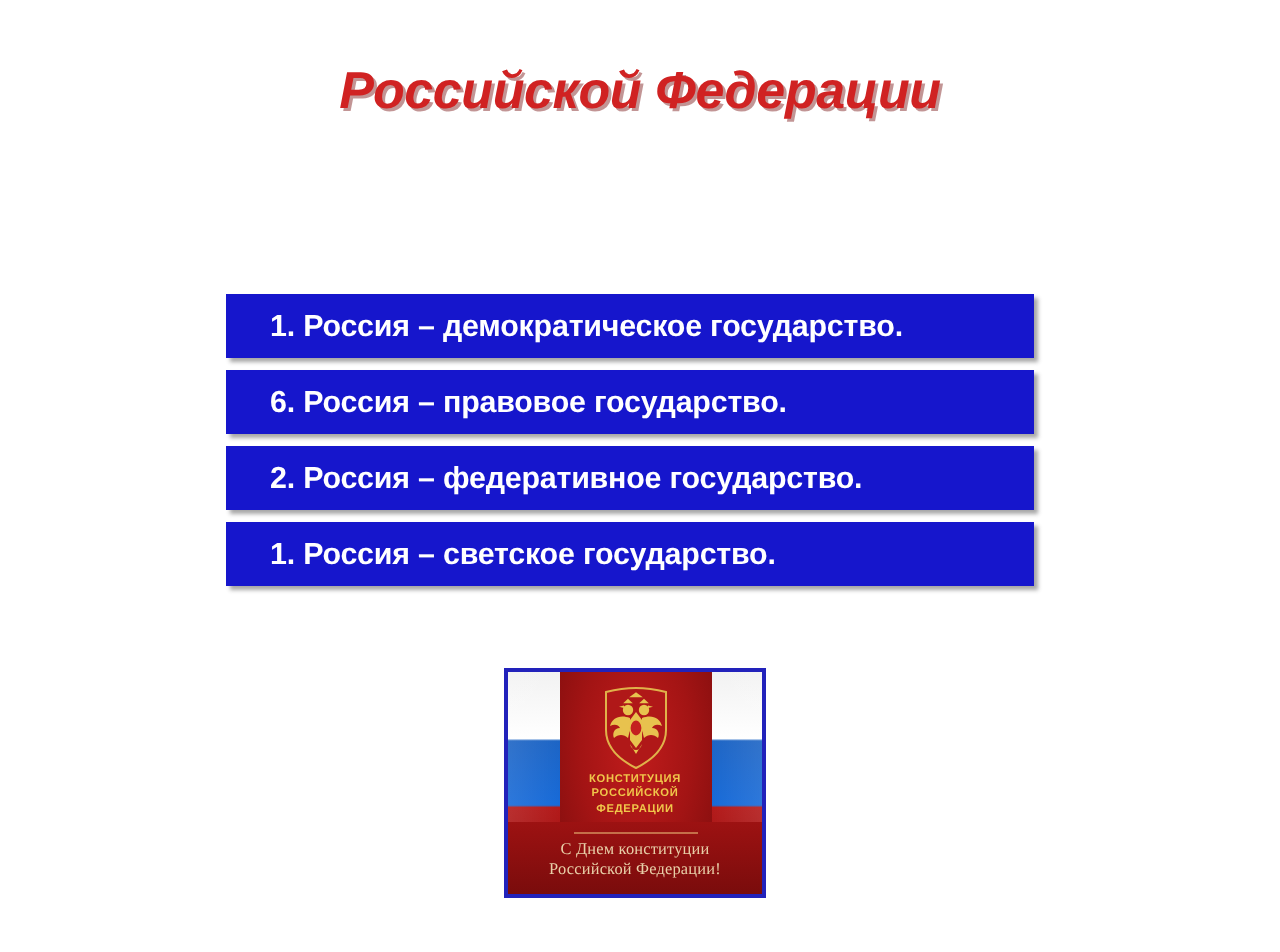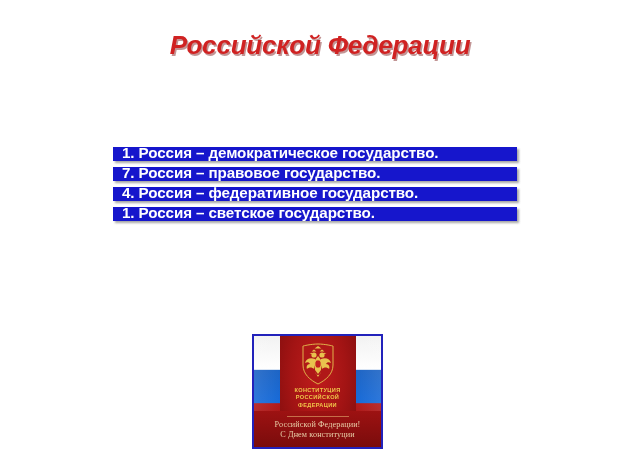--- a/index.html
+++ b/index.html
@@ -44,28 +44,28 @@
 
   
   .principles {
     position: absolute;
     left: 113px;
     top: 147px;
     width: 404px;
   }
   .principle-bar {
     position: relative;
-    height: 14px;
+    height: 32px;
     margin-bottom: 6px;
     background: #1616cc;
     box-shadow: 2px 2px 2px rgba(60, 60, 60, 0.45);
     display: flex;
-    align-items: flex-end;
+    align-items: center;
     box-sizing: border-box;
-    padding-left: 9px;
+    padding-left: 22px;
   }
   .principle-bar:last-child {
     margin-bottom: 0;
   }
   .principle-text {
     color: #ffffff;
     font-family: "Liberation Sans", sans-serif;
     font-weight: bold;
     font-size: 15.2px;
     letter-spacing: -0.1px;
@@ -174,25 +174,25 @@
   <span class="title-line title-line-2">Российской Федерации</span>
 </div>
 
 <div class="principles">
 
   <div class="principle-bar">
     <span class="principle-text">1. Россия – демократическое государство.</span>
   </div>
 
   <div class="principle-bar">
-    <span class="principle-text">7. Россия – правовое государство.</span>
-  </div>
-
-  <div class="principle-bar">
-    <span class="principle-text">4. Россия – федеративное государство.</span>
+    <span class="principle-text">6. Россия – правовое государство.</span>
+  </div>
+
+  <div class="principle-bar">
+    <span class="principle-text">2. Россия – федеративное государство.</span>
   </div>
 
 
   <div class="principle-bar">
     <span class="principle-text">1. Россия – светское государство.</span>
   </div>
 
 </div>
 
 <div class="constitution-figure">
@@ -229,17 +229,17 @@
 
   <div class="constitution-caption">
     <div>Конституция</div>
     <div>Российской</div>
     <div>Федерации</div>
   </div>
 
   <div class="divider-rule"></div>
 
   <div class="greeting">
+    <div>С Днем конституции</div>
     <div>Российской Федерации!</div>
-    <div>С Днем конституции</div>
   </div>
 
 </div>
 
 </body></html>

